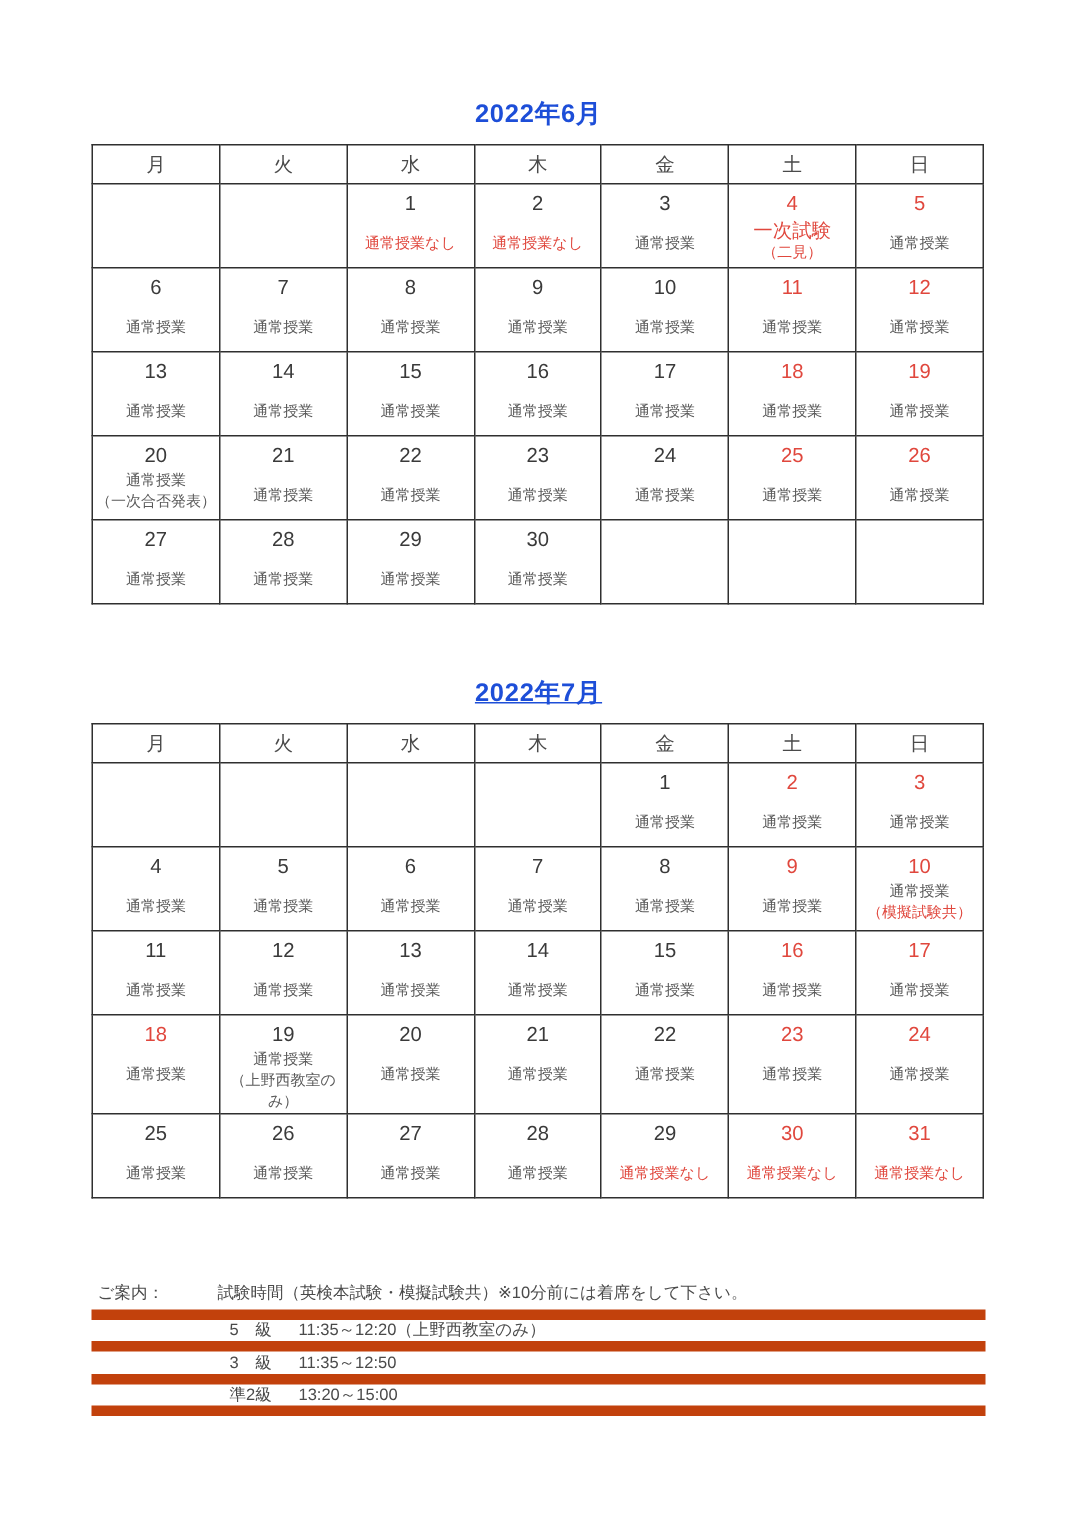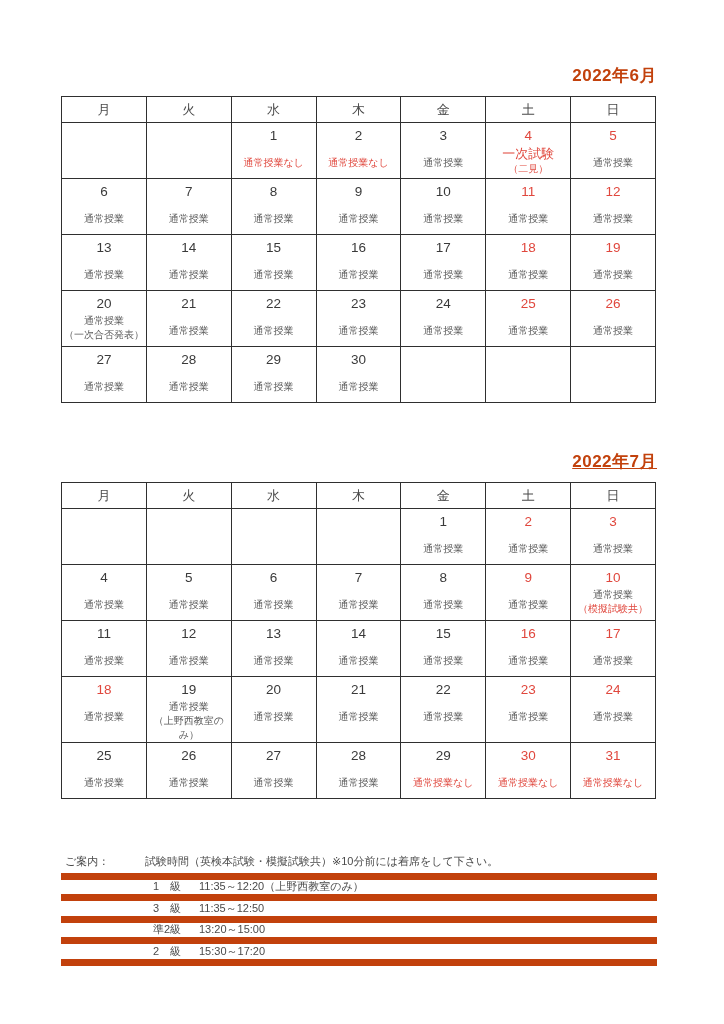--- a/index.html
+++ b/index.html
@@ -3,21 +3,21 @@
 <meta charset="utf-8">
 <style>
   html,body{margin:0;padding:0;}
   body{
     width:724px;height:1024px;background:#ffffff;
     font-family:"Liberation Sans","DejaVu Sans",sans-serif;
     color:#3a3a3a;overflow:hidden;
   }
   .page{width:596px;margin-left:61px;}
   .cal-title{
-    text-align:right;font-size:17px;font-weight:bold;color:#c2410c;
+    text-align:center;font-size:17px;font-weight:bold;color:#1d4ed8;
     letter-spacing:.5px;
   }
   .cal-title.first{padding-top:64px;}
   .cal-title.second{padding-top:47px;text-decoration:underline;}
   table.calendar{
     border-collapse:collapse;table-layout:fixed;
     width:595px;margin-top:9px;
   }
   table.calendar th, table.calendar td{
     border:1.5px solid #2f2f2f;padding:0;vertical-align:top;
@@ -488,30 +488,26 @@
         </tr>
       </tbody>
   </table>
 
   <div class="info" id="info-section">
     <div class="info-row">
       <div class="info-label">ご案内：</div>
       <div class="info-heading">試験時間（英検本試験・模擬試験共）※10分前には着席をして下さい。</div>
     </div>
   <div class="info-row level-row">
-        <div class="level">1　級</div>
+        <div class="level">5　級</div>
         <div class="time">11:35～12:20（上野西教室のみ）</div>
       </div>
       <div class="info-row level-row">
         <div class="level">3　級</div>
         <div class="time">11:35～12:50</div>
       </div>
       <div class="info-row level-row">
         <div class="level">準2級</div>
         <div class="time">13:20～15:00</div>
       </div>
-      <div class="info-row level-row">
-        <div class="level">2　級</div>
-        <div class="time">15:30～17:20</div>
-      </div>
     </div>
 
 </div>
 
 </body></html>

